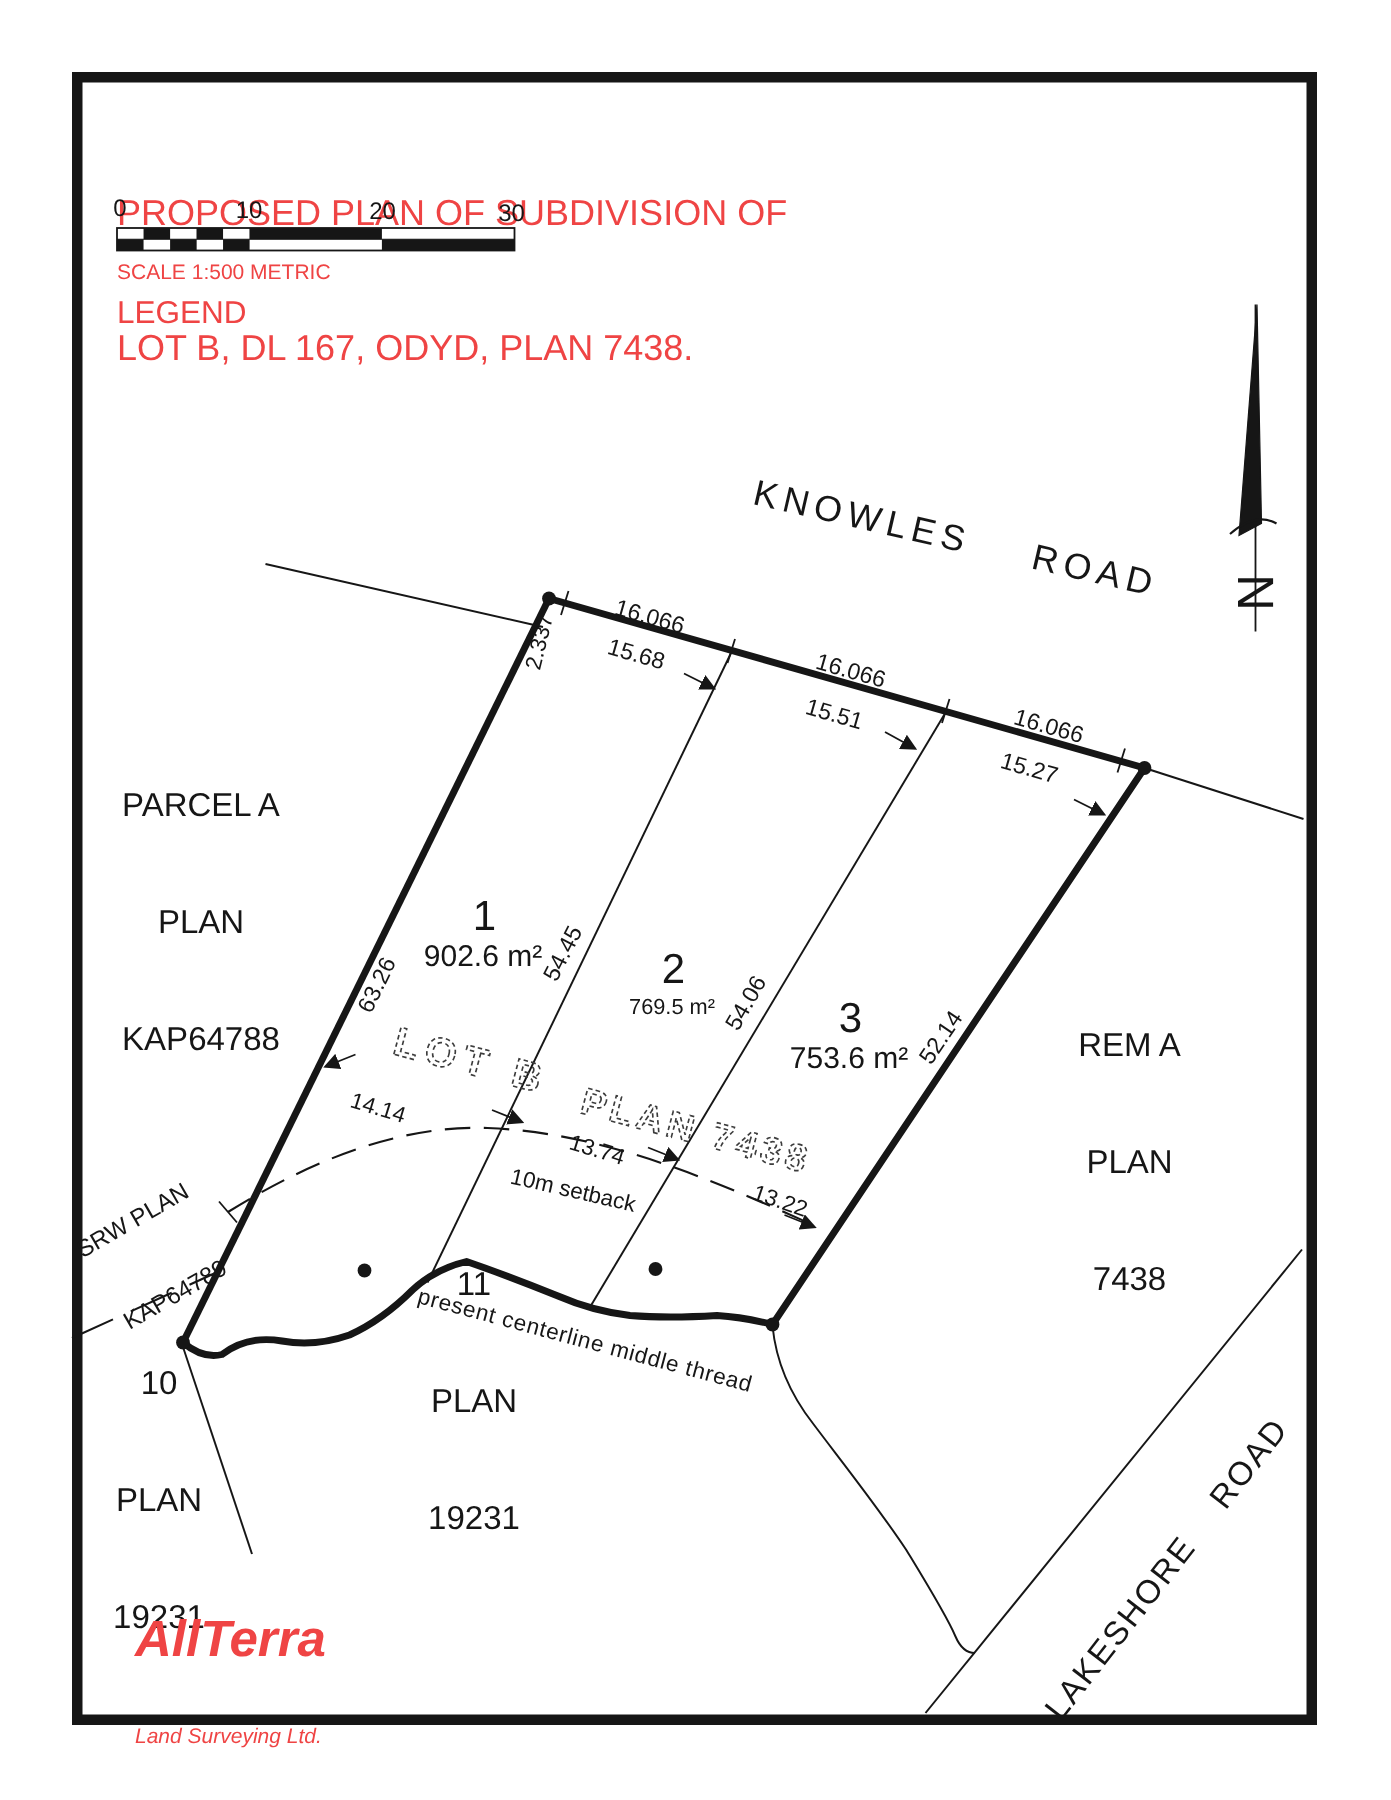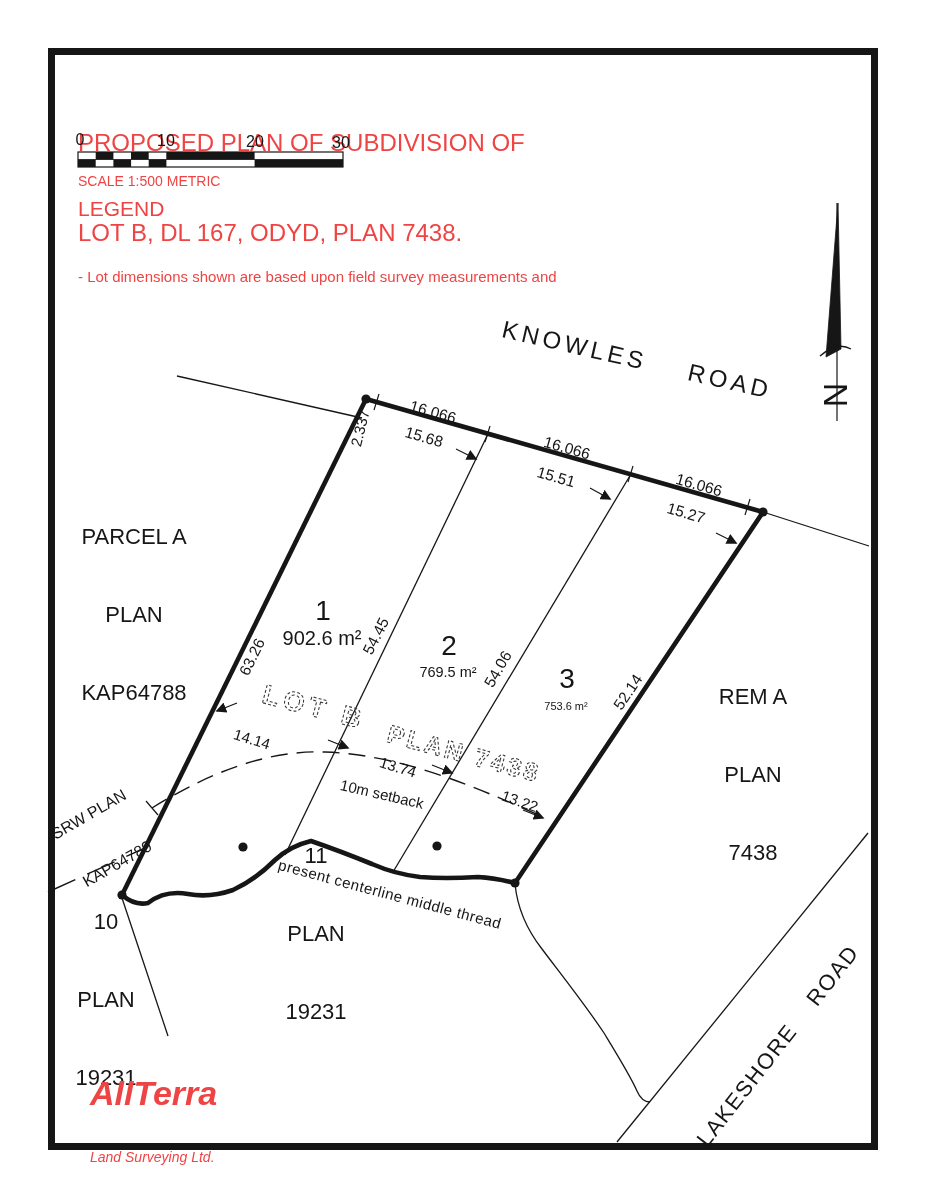--- a/index.html
+++ b/index.html
@@ -107,21 +107,20 @@
   </div>
 
   <div class="lbl" style="left:80px;top:140px;font-size:16px;">0</div>
   <div class="lbl" style="left:166px;top:141px;font-size:16px;">10</div>
   <div class="lbl" style="left:255px;top:142px;font-size:16px;">20</div>
   <div class="lbl" style="left:341px;top:143px;font-size:16px;">30</div>
   <div class="blk" style="left:78px;top:173px;font-size:14px;">SCALE 1:500 METRIC</div>
 
   <div class="blk" style="left:78px;top:197px;font-size:21px;">LEGEND</div>
   <div class="blk" style="left:78px;top:226px;font-size:15px;line-height:20.5px;">
-    <div>- Lot dimensions shown are based upon field survey measurements and</div>
   </div>
 
   <div class="lbl" style="left:836px;top:395px;font-size:34px;transform:translate(-50%,-50%) rotate(90deg);">N</div>
 
   <div class="lbl" style="left:637px;top:360px;font-size:24px;letter-spacing:4px;transform:translate(-50%,-50%) rotate(13deg);">KNOWLES    ROAD</div>
   <div class="lbl" style="left:778px;top:1046px;font-size:22px;letter-spacing:1.5px;transform:translate(-50%,-50%) rotate(-52deg);">LAKESHORE    ROAD</div>
 
   <div class="lbl" style="left:433px;top:412px;font-size:15.5px;transform:translate(-50%,-50%) rotate(16deg);">16.066</div>
   <div class="lbl" style="left:424px;top:437px;font-size:15.5px;transform:translate(-50%,-50%) rotate(16deg);">15.68</div>
   <div class="lbl" style="left:567px;top:448px;font-size:15.5px;transform:translate(-50%,-50%) rotate(16deg);">16.066</div>
@@ -133,21 +132,21 @@
   <div class="lbl" style="left:252px;top:657px;font-size:15.5px;transform:translate(-50%,-50%) rotate(-64deg);">63.26</div>
   <div class="lbl" style="left:376px;top:636px;font-size:15.5px;transform:translate(-50%,-50%) rotate(-63deg);">54.45</div>
   <div class="lbl" style="left:498px;top:669px;font-size:15.5px;transform:translate(-50%,-50%) rotate(-60deg);">54.06</div>
   <div class="lbl" style="left:628px;top:692px;font-size:15.5px;transform:translate(-50%,-50%) rotate(-56deg);">52.14</div>
 
   <div class="lbl" style="left:323px;top:611px;font-size:28px;">1</div>
   <div class="lbl" style="left:322px;top:638px;font-size:20px;">902.6 m²</div>
   <div class="lbl" style="left:449px;top:646px;font-size:28px;">2</div>
   <div class="lbl" style="left:448px;top:672px;font-size:14.5px;">769.5 m²</div>
   <div class="lbl" style="left:567px;top:679px;font-size:28px;">3</div>
-  <div class="lbl" style="left:566px;top:706px;font-size:11px;text-align:right;">753.6 m²</div>
+  <div class="lbl" style="left:566px;top:706px;font-size:20px;text-align:right;">753.6 m²</div>
 
   <div class="lbl" style="left:252px;top:739px;font-size:15px;transform:translate(-50%,-50%) rotate(17deg);">14.14</div>
   <div class="lbl" style="left:398px;top:767px;font-size:15px;transform:translate(-50%,-50%) rotate(17deg);">13.74</div>
   <div class="lbl" style="left:382px;top:794px;font-size:15px;transform:translate(-50%,-50%) rotate(13deg);">10m setback</div>
   <div class="lbl" style="left:520px;top:801px;font-size:15px;transform:translate(-50%,-50%) rotate(19deg);">13.22</div>
 
   <div class="cblk" style="left:134px;top:615px;font-size:22px;line-height:26px;">
     <div>PARCEL A</div>
     <div>PLAN</div>
     <div>KAP64788</div>

